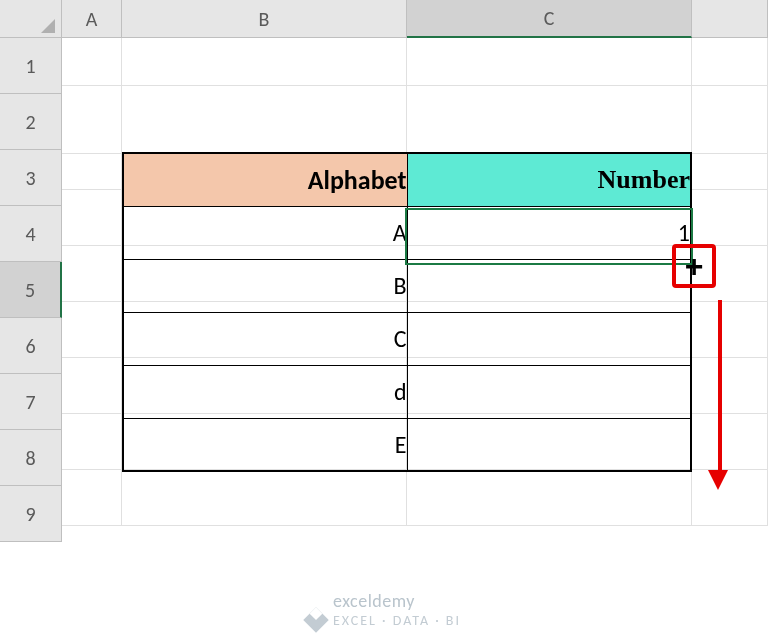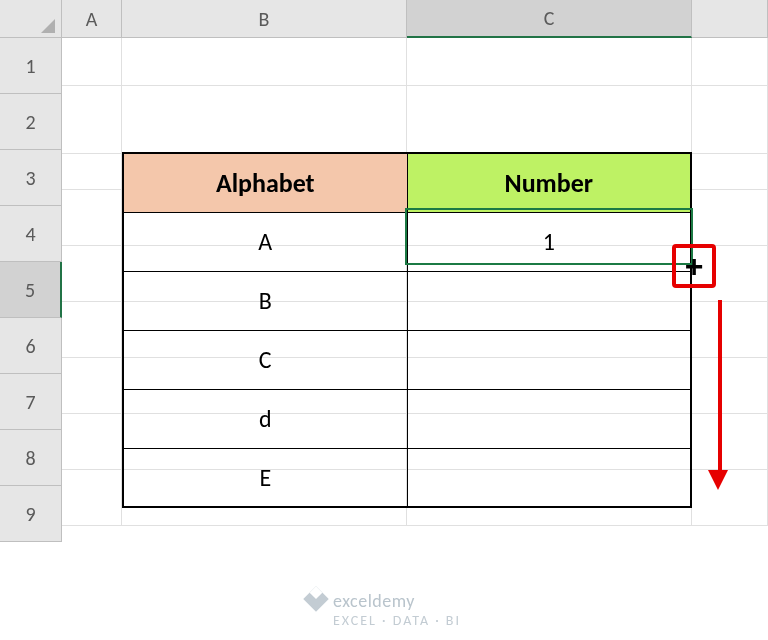--- a/index.html
+++ b/index.html
@@ -91,31 +91,31 @@
 
   .datatable {
     position: absolute;
     left: 122px; top: 152px;
     width: 570px;
     border: 2px solid #000;
     border-collapse: collapse;
   }
   .datatable th, .datatable td {
     border: 1px solid #000;
-    height: 59px;
-    text-align: center;
+    height: 53px;
+    text-align: right;
     font-size: 24px;
     margin-left: 42px;
   }
   .datatable th {
     font-weight: bold;
     font-size: 26px;
   }
   .datatable th.alpha { background: #f4c7ab; width: 285px; }
-  .datatable th.num { background: #bef264; width: 285px; }
+  .datatable th.num { background: #5eead4; width: 285px; font-family: Liberation Serif, serif; }
 
   .sel-cell {
     position: absolute;
     left: 405px; top: 208px;
     width: 288px; height: 57px;
     border: 2.5px solid #1b7a44;
     pointer-events: none;
   }
   .fill-handle-box {
     position: absolute;
@@ -144,21 +144,21 @@
     margin-left: -8px;
   }
 
   .watermark {
     position: absolute;
     left: 0; right: 0; top: 590px;
     text-align: center;
     color: #b9c4cc;
     font-size: 18px;
     letter-spacing: 0.5px;
-    display: flex; align-items: flex-start; justify-content: center; gap: 8px;
+    display: flex; align-items: flex-end; justify-content: center; gap: 8px;
   }
   .watermark .sub { font-size: 14px; letter-spacing: 2px; display:block; color:#c3ccd3; }
   .wm-icon { width: 18px; height: 18px; background:#c3ccd3; transform: rotate(45deg); }
   .wm-icon::after { content:""; display:block; width:9px; height:9px; background:#fff; }
   .wm-text { text-align:left; }
 </style>
 </head>
 <body>
 
 <div class="sheet">

